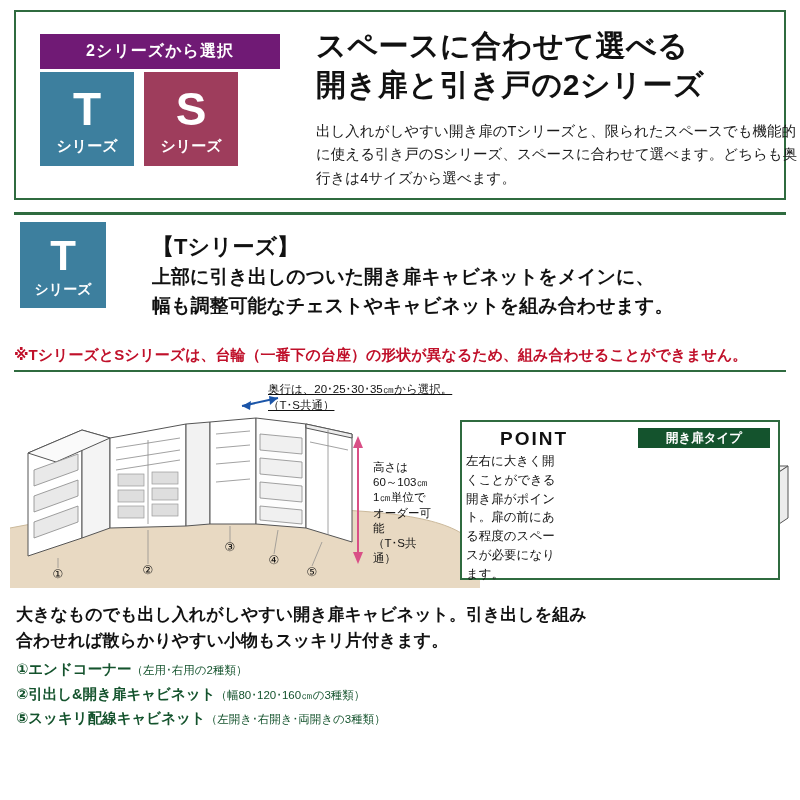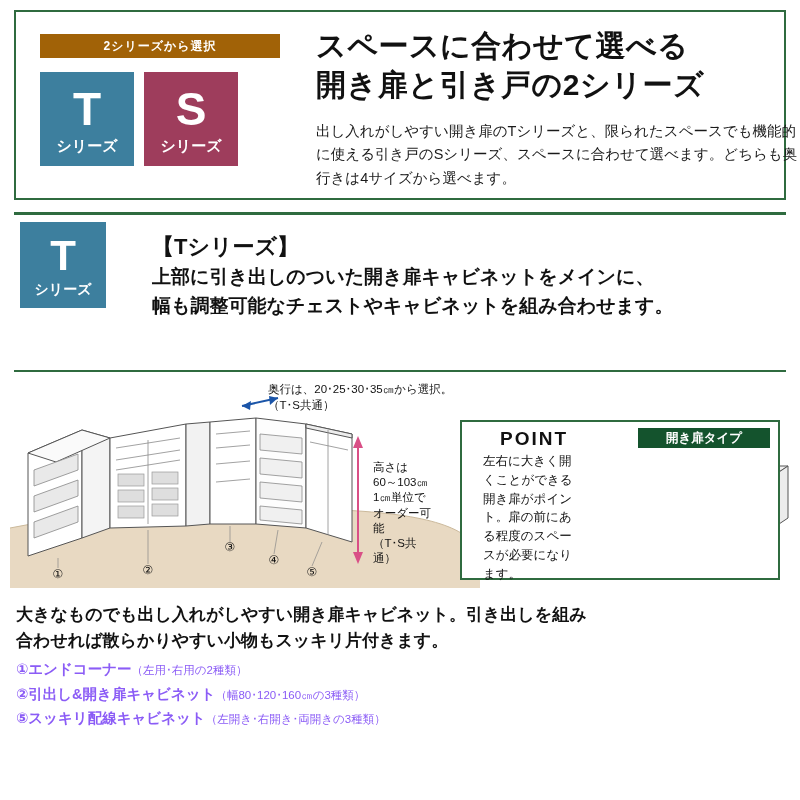--- a/index.html
+++ b/index.html
@@ -13,23 +13,23 @@
   }
   .page{position:relative;width:800px;height:800px;}
 
   
   .top-block{
     position:absolute;left:14px;top:10px;width:772px;height:190px;
     border:2px solid #2f6b3f;
     box-sizing:border-box;
   }
   .series-badge{
-    position:absolute;left:24px;top:22px;width:240px;height:24px;
-    background:#a16207;color:#fff;
-    font-size:12px;font-weight:bold;letter-spacing:1px;
+    position:absolute;left:24px;top:22px;width:240px;height:35px;
+    background:#701a75;color:#fff;
+    font-size:16px;font-weight:bold;letter-spacing:1px;
     display:flex;align-items:center;justify-content:center;
   }
   .sq{
     position:absolute;width:94px;height:94px;color:#fff;
     display:flex;flex-direction:column;align-items:center;justify-content:center;
     line-height:1;
   }
   .sq .big{font-size:46px;font-weight:bold;letter-spacing:0;}
   .sq .small{font-size:15px;font-weight:bold;margin-top:6px;}
   .sq-t{left:24px;top:60px;background:#3d7f9e;}
@@ -68,54 +68,54 @@
   }
   .hr-thin{position:absolute;left:14px;top:370px;width:772px;height:2px;background:#2f6b3f;}
 
   
   .illus{
     position:absolute;left:10px;top:378px;width:780px;height:220px;
   }
   .ill-svg{position:absolute;left:0;top:0;}
 
   .depth-label{
-    position:absolute;left:268px;top:382px;font-size:11.5px;line-height:1.35;color:#111;
+    position:absolute;left:268px;top:382px;font-size:11.5px;line-height:1.35;color:#111;text-decoration:underline;
   }
   .height-label{
     position:absolute;left:352px;top:460px;font-size:11.5px;line-height:1.32;color:#111;
     width:62px;
     padding-left:21px;
   }
 
   
   .point-box{
     position:absolute;left:460px;top:420px;width:320px;height:160px;
     border:2px solid #2f6b3f;background:#fff;box-sizing:border-box;
   }
   .point-title{
     position:absolute;left:500px;top:428px;font-size:19px;font-weight:bold;letter-spacing:2px;color:#111;
   }
   .door-tag{
     position:absolute;left:638px;top:428px;width:132px;height:20px;background:#14532d;color:#fff;
     font-size:12.5px;font-weight:bold;display:flex;align-items:center;justify-content:center;
   }
   .point-text{
-    position:absolute;left:483px;top:452px;width:100px;font-size:12.5px;line-height:1.5;color:#111;
+    position:absolute;left:466px;top:452px;width:100px;font-size:12.5px;line-height:1.5;color:#111;
   }
 
   
   .bottom-lead{
     position:absolute;left:16px;top:602px;width:772px;
     font-size:17px;font-weight:bold;line-height:1.5;color:#111;
   }
   .list{
     position:absolute;left:16px;top:662px;width:772px;
   }
   .list-item{
-    font-size:14.5px;font-weight:bold;line-height:1.0;color:#8b5cf6;margin-bottom:10px;
+    font-size:14.5px;font-weight:bold;line-height:1.0;color:#14532d;margin-bottom:10px;
     white-space:nowrap;
   }
   .list-item .sub{font-size:11.5px;font-weight:normal;}
 </style>
 </head>
 <body>
 
 <div class="page">
 
   <div class="top-block">
@@ -142,20 +142,21 @@
   <div class="sq-t2">
     <span class="big">T</span>
     <span class="small">シリーズ</span>
   </div>
   <div class="t-title">【Tシリーズ】</div>
   <div class="t-body">
     <div>上部に引き出しのついた開き扉キャビネットをメインに、</div>
     <div>幅も調整可能なチェストやキャビネットを組み合わせます。</div>
   </div>
 
+  <div class="note-red">※TシリーズとSシリーズは、台輪（一番下の台座）の形状が異なるため、組み合わせることができません。</div>
   <div class="hr-thin"></div>
 
   <div class="illus">
     <svg class="ill-svg" width="780" height="220" viewBox="0 0 780 220">
 
       <path d="M0,150 C90,132 210,126 330,132 C420,136 460,150 470,176 L470,210 L0,210 Z" fill="#e8d9c2"></path>
       <path d="M0,150 C90,132 210,126 330,132 C420,136 460,150 470,176" fill="none" stroke="#cbb99b" stroke-width="1"></path>
 
       <g stroke="#555" stroke-width="1" fill="#ffffff">
         <path d="M18,75 L72,52 L72,160 L18,178 Z"></path>

